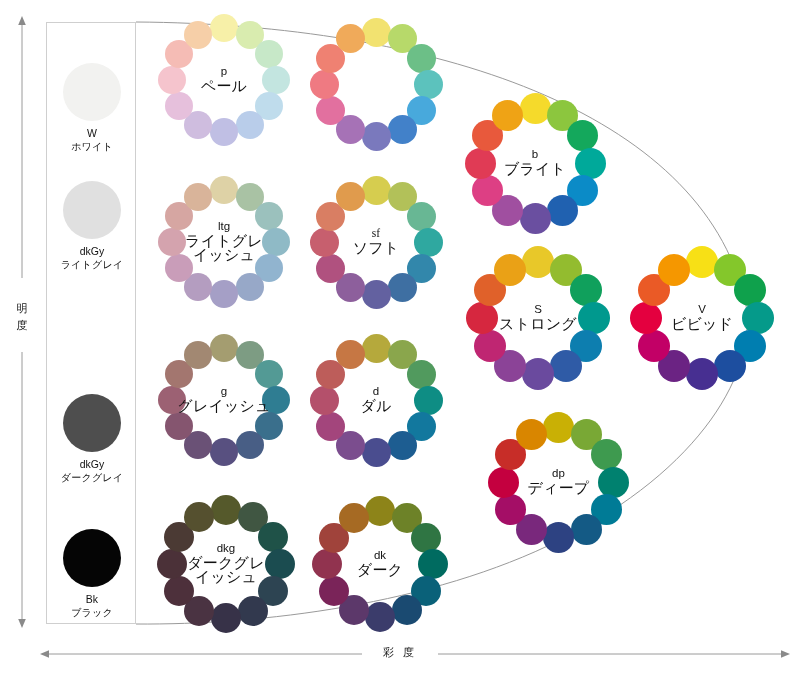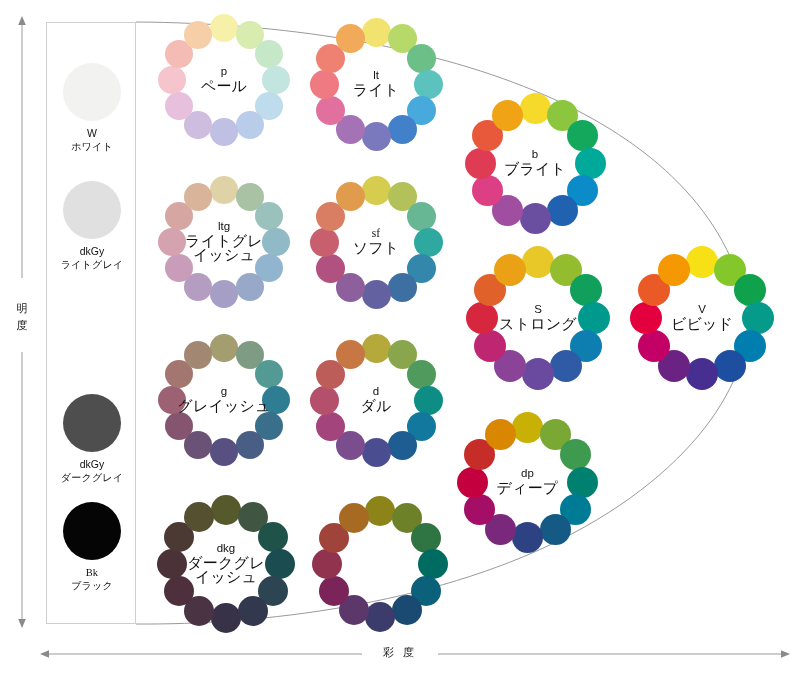--- a/index.html
+++ b/index.html
@@ -88,21 +88,21 @@
       <div class="gray-item" style="top: 158px;">
         <div class="gray-swatch" style="background: rgb(224, 224, 224);"></div>
         <div class="gray-code">dkGy</div>
         <div class="gray-name">ライトグレイ</div>
       </div>
       <div class="gray-item" style="top: 371px;">
         <div class="gray-swatch" style="background: rgb(78, 78, 78);"></div>
         <div class="gray-code">dkGy</div>
         <div class="gray-name">ダークグレイ</div>
       </div>
-      <div class="gray-item" style="top: 479px; font-family: Liberation Serif, serif;">
+      <div class="gray-item" style="top: 506px;">
         <div class="gray-swatch" style="background: rgb(5, 5, 5);"></div>
         <div class="gray-code">Bk</div>
         <div class="gray-name">ブラック</div>
       </div>
     </div>
 
   <div id="rings-layer">
       <div class="ring" style="left: 158px; top: 14px; width: 132px; height: 132px;">
         <div class="ring-dot" style="left: 52px; top: 0px; width: 28px; height: 28px; background: rgb(247, 240, 168);"></div>
         <div class="ring-dot" style="left: 78px; top: 6.96668px; width: 28px; height: 28px; background: rgb(217, 236, 175);"></div>
@@ -127,24 +127,20 @@
         <div class="ring-dot" style="left: 97.0333px; top: 26px; width: 29px; height: 29px; background: rgb(108, 191, 135);"></div>
         <div class="ring-dot" style="left: 104px; top: 52px; width: 29px; height: 29px; background: rgb(92, 194, 189);"></div>
         <div class="ring-dot" style="left: 97.0333px; top: 78px; width: 29px; height: 29px; background: rgb(72, 169, 220);"></div>
         <div class="ring-dot" style="left: 78px; top: 97.0333px; width: 29px; height: 29px; background: rgb(66, 129, 201);"></div>
         <div class="ring-dot" style="left: 52px; top: 104px; width: 29px; height: 29px; background: rgb(122, 121, 189);"></div>
         <div class="ring-dot" style="left: 26px; top: 97.0333px; width: 29px; height: 29px; background: rgb(166, 114, 182);"></div>
         <div class="ring-dot" style="left: 6.96668px; top: 78px; width: 29px; height: 29px; background: rgb(226, 112, 159);"></div>
         <div class="ring-dot" style="left: 0px; top: 52px; width: 29px; height: 29px; background: rgb(239, 122, 130);"></div>
         <div class="ring-dot" style="left: 6.96668px; top: 26px; width: 29px; height: 29px; background: rgb(239, 129, 114);"></div>
         <div class="ring-dot" style="left: 26px; top: 6.96668px; width: 29px; height: 29px; background: rgb(240, 170, 90);"></div>
-        <div class="ring-caption" style="top: 50.5px;">
-          <div class="ring-code">lt</div>
-          <div class="ring-name">ライト</div>
-        </div>
       </div>
       <div class="ring" style="left: 464.5px; top: 92.5px; width: 141px; height: 141px;">
         <div class="ring-dot" style="left: 55px; top: 0px; width: 31px; height: 31px; background: rgb(245, 218, 43);"></div>
         <div class="ring-dot" style="left: 82.5px; top: 7.3686px; width: 31px; height: 31px; background: rgb(140, 198, 62);"></div>
         <div class="ring-dot" style="left: 102.631px; top: 27.5px; width: 31px; height: 31px; background: rgb(20, 168, 92);"></div>
         <div class="ring-dot" style="left: 110px; top: 55px; width: 31px; height: 31px; background: rgb(0, 169, 154);"></div>
         <div class="ring-dot" style="left: 102.631px; top: 82.5px; width: 31px; height: 31px; background: rgb(11, 139, 199);"></div>
         <div class="ring-dot" style="left: 82.5px; top: 102.631px; width: 31px; height: 31px; background: rgb(32, 97, 176);"></div>
         <div class="ring-dot" style="left: 55px; top: 110px; width: 31px; height: 31px; background: rgb(106, 79, 160);"></div>
         <div class="ring-dot" style="left: 27.5px; top: 102.631px; width: 31px; height: 31px; background: rgb(160, 79, 160);"></div>
@@ -259,21 +255,21 @@
         <div class="ring-dot" style="left: 26px; top: 97.0333px; width: 29px; height: 29px; background: rgb(123, 77, 142);"></div>
         <div class="ring-dot" style="left: 6.96668px; top: 78px; width: 29px; height: 29px; background: rgb(163, 69, 124);"></div>
         <div class="ring-dot" style="left: 0px; top: 52px; width: 29px; height: 29px; background: rgb(180, 80, 107);"></div>
         <div class="ring-dot" style="left: 6.96668px; top: 26px; width: 29px; height: 29px; background: rgb(189, 93, 90);"></div>
         <div class="ring-dot" style="left: 26px; top: 6.96668px; width: 29px; height: 29px; background: rgb(198, 119, 68);"></div>
         <div class="ring-caption" style="top: 50.5px;">
           <div class="ring-code">d</div>
           <div class="ring-name">ダル</div>
         </div>
       </div>
-      <div class="ring" style="left: 457px; top: 411.5px; width: 141px; height: 141px;">
+      <div class="ring" style="left: 488px; top: 411.5px; width: 141px; height: 141px;">
         <div class="ring-dot" style="left: 55px; top: 0px; width: 31px; height: 31px; background: rgb(201, 176, 5);"></div>
         <div class="ring-dot" style="left: 82.5px; top: 7.3686px; width: 31px; height: 31px; background: rgb(121, 168, 53);"></div>
         <div class="ring-dot" style="left: 102.631px; top: 27.5px; width: 31px; height: 31px; background: rgb(62, 154, 79);"></div>
         <div class="ring-dot" style="left: 110px; top: 55px; width: 31px; height: 31px; background: rgb(0, 129, 111);"></div>
         <div class="ring-dot" style="left: 102.631px; top: 82.5px; width: 31px; height: 31px; background: rgb(0, 123, 150);"></div>
         <div class="ring-dot" style="left: 82.5px; top: 102.631px; width: 31px; height: 31px; background: rgb(20, 90, 133);"></div>
         <div class="ring-dot" style="left: 55px; top: 110px; width: 31px; height: 31px; background: rgb(45, 66, 130);"></div>
         <div class="ring-dot" style="left: 27.5px; top: 102.631px; width: 31px; height: 31px; background: rgb(121, 40, 124);"></div>
         <div class="ring-dot" style="left: 7.3686px; top: 82.5px; width: 31px; height: 31px; background: rgb(164, 14, 102);"></div>
         <div class="ring-dot" style="left: 0px; top: 55px; width: 31px; height: 31px; background: rgb(196, 0, 63);"></div>
@@ -309,16 +305,20 @@
         <div class="ring-dot" style="left: 98.8993px; top: 26.5px; width: 30px; height: 30px; background: rgb(47, 117, 67);"></div>
         <div class="ring-dot" style="left: 106px; top: 53px; width: 30px; height: 30px; background: rgb(0, 107, 96);"></div>
         <div class="ring-dot" style="left: 98.8993px; top: 79.5px; width: 30px; height: 30px; background: rgb(10, 97, 121);"></div>
         <div class="ring-dot" style="left: 79.5px; top: 98.8993px; width: 30px; height: 30px; background: rgb(26, 74, 113);"></div>
         <div class="ring-dot" style="left: 53px; top: 106px; width: 30px; height: 30px; background: rgb(59, 60, 107);"></div>
         <div class="ring-dot" style="left: 26.5px; top: 98.8993px; width: 30px; height: 30px; background: rgb(92, 56, 106);"></div>
         <div class="ring-dot" style="left: 7.10065px; top: 79.5px; width: 30px; height: 30px; background: rgb(122, 36, 89);"></div>
         <div class="ring-dot" style="left: 0px; top: 53px; width: 30px; height: 30px; background: rgb(145, 51, 79);"></div>
         <div class="ring-dot" style="left: 7.10065px; top: 26.5px; width: 30px; height: 30px; background: rgb(160, 67, 59);"></div>
         <div class="ring-dot" style="left: 26.5px; top: 7.10065px; width: 30px; height: 30px; background: rgb(166, 106, 35);"></div>
+        <div class="ring-caption" style="top: 52px;">
+          <div class="ring-code">dk</div>
+          <div class="ring-name">ダーク</div>
+        </div>
       </div>
     </div>
 
 </div>
 
 </body></html>

